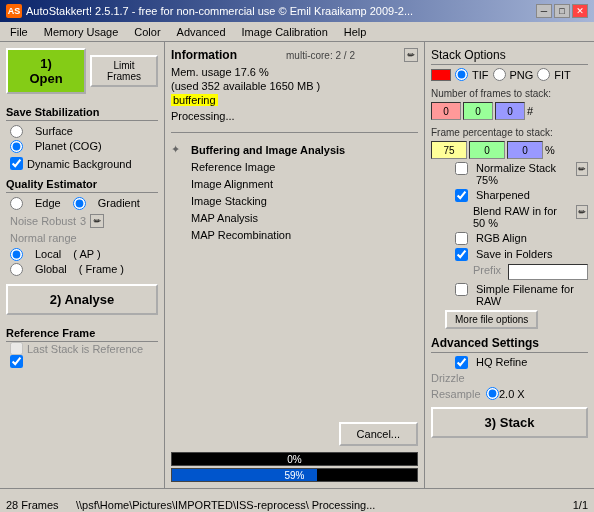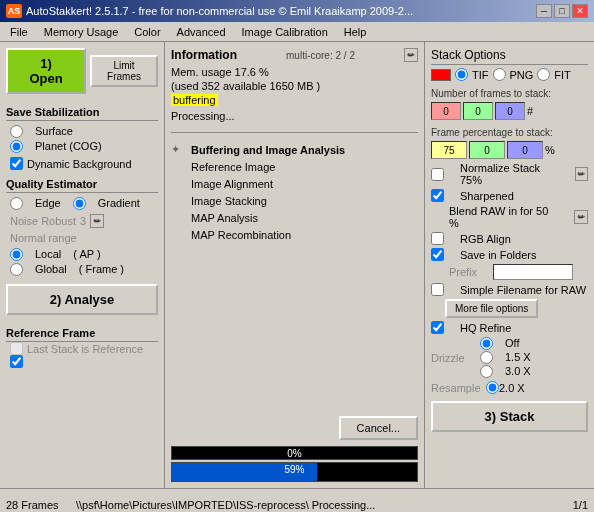--- a/index.html
+++ b/index.html
@@ -242,21 +242,21 @@
       top: 0;
       left: 0;
       right: 0;
       text-align: center;
       color: white;
       font-size: 10px;
       line-height: 14px;
     }
     .progress-bar2-outer {
       width: 100%;
-      height: 20px;
+      height: 14px;
       background: #000;
       border: 1px solid #444;
       position: relative;
     }
     .progress-bar2-inner {
       height: 100%;
       background: #0055cc;
     }
 
     
@@ -315,22 +315,23 @@
       background: #ffff99;
       text-align: center;
       font-size: 10px;
       padding: 0 2px;
     }
     .pct-input.green { background: #99ff99; }
     .pct-input.blue { background: #9999ff; }
     .pct-label { font-size: 11px; }
     .option-row {
       display: flex;
-      align-items: center;
-      gap: 16px;
+      align-items: flex-start;
+      gap: 8px;
+      margin-left: 24px;
     }
     .option-row input[type="checkbox"] { margin: 0; }
     .option-row .edit-icon { font-size: 9px; }
     .prefix-input {
       width: 80px;
       height: 16px;
       border: 1px inset #888;
       background: white;
       font-size: 10px;
       padding: 0 2px;
@@ -583,40 +584,27 @@
     <div class="option-row">
       <span class="disabled-text" style="padding-left:18px;min-width:36px;">Prefix</span>
       <input type="text" class="prefix-input" style="">
     </div>
     <div class="option-row">
       <input type="checkbox" style="">
       <span>Simple Filename for RAW</span>
     </div>
     <button class="more-btn">More file options</button>
 
+    <div class="adv-settings-title">Advanced Settings</div>
     <div class="option-row">
       <input type="checkbox" checked="" style="">
       <span>HQ Refine</span>
     </div>
     <div class="drizzle-row">
       <span class="drizzle-label disabled-text">Drizzle</span>
-      <div class="drizzle-options">
-        <div class="radio-row">
-          <input type="radio" name="drizzle" checked="" style="">
-          <span>Off</span>
-        </div>
-        <div class="radio-row">
-          <input type="radio" name="drizzle" style="">
-          <span>1.5 X</span>
-        </div>
-        <div class="radio-row">
-          <input type="radio" name="drizzle" style="">
-          <span>3.0 X</span>
-        </div>
-      </div>
     </div>
     <div class="resample-row">
       <span class="resample-label disabled-text">Resample</span>
       <input type="radio" name="resample" checked="" style="">
       <span>2.0 X</span>
     </div>
     <button class="stack-btn">3) Stack</button>
   </div>
 </div>
 

